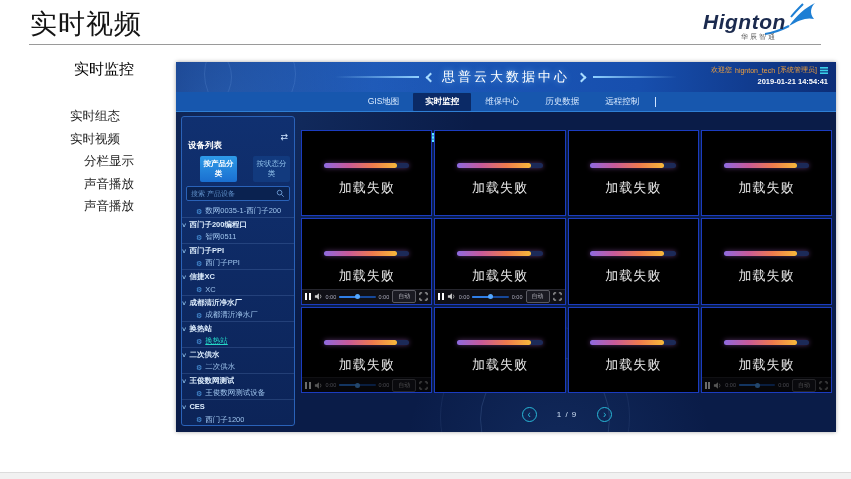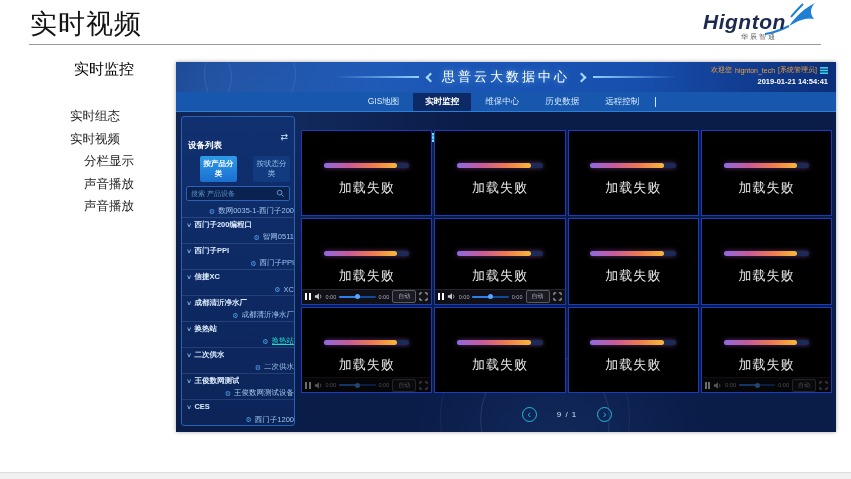--- a/index.html
+++ b/index.html
@@ -54,24 +54,24 @@
   .panel-head { display:flex; justify-content:space-between; align-items:center; padding:4px 6px 2px 6px; }
   .panel-title { font-size:8.5px; font-weight:bold; color:#fff;margin-top:19px; }
   .panel-collapse { font-size:9px; color:#cfe4ff; cursor:pointer; line-height:8px; }
   .panel-tabs { display:flex; gap:2px; margin:2px 4px; }
   .ptab { flex:1; text-align:center; font-size:7.5px; padding:3px 0; cursor:pointer; color:#8fc0ea; background:#123a7e; border-radius:2px;margin-left:14px; }
   .ptab.active { background:linear-gradient(180deg,#2e9be8,#1a6fd0); color:#fff; font-weight:bold; }
   .searchbox { margin:4px 4px 2px 4px; height:15px; background:#0a2250; border:1px solid #2a62b8; border-radius:2px; display:flex; align-items:center; padding:0 4px; }
   .searchbox input { flex:1; background:transparent; border:none; outline:none; font-size:7px; color:#cfe4ff; font-family:Liberation Sans, sans-serif; min-width:0; }
   .searchbox input::placeholder { color:#5f8fc8; }
   .tree { padding:2px 0 0 0; }
-  .trow { display:flex; align-items:center; height:13px; padding-left:5px; cursor:pointer; }
+  .trow { display:flex; align-items:center; height:13px; cursor:pointer; }
   .trow .tchev { font-size:6px; color:#8fc0ea; margin-right:3px; transform:scaleX(1.3); }
   .trow.group .tlabel { font-size:7.5px; color:#dcecfc; font-weight:bold; }
-  .trow.leaf { padding-left:14px;justify-content:flex-end; }
+  .trow.leaf { padding-left:14px; }
   .trow .tico { font-size:7px; color:#4f9fe8; margin-right:3px; line-height:7px; }
   .trow.leaf .tlabel { font-size:7.5px; color:#9fc4ec; }
   .trow.leaf.selected .tlabel { color:#25d8c8; text-decoration:underline; }
   .trow.sect { border-bottom:1px solid rgba(140,180,240,.18); }
   .tlabel { white-space:nowrap; overflow:hidden; text-overflow:ellipsis; max-width:92px; }
 
   
   .main { position:absolute; left:124px; top:0; right:2px; bottom:0; }
   .mode-row { position:absolute; top:20px; left:4px; display:flex; align-items:center; gap:7px; }
   .mode-label { font-size:8px; color:#cfe0f5; }
@@ -458,21 +458,21 @@
               <svg class="p-icon" width="9" height="9" viewBox="0 0 10 10">
                   <path d="M1 3.5 V1 H3.5 M6.5 1 H9 V3.5 M9 6.5 V9 H6.5 M3.5 9 H1 V6.5" stroke="#ccc" fill="none" stroke-width="1"></path>
                 </svg>
             </div>
           </div>
 
         </div>
 
         <div class="pag">
           <span class="pg-btn">‹</span>
-          <span class="pg-txt">9 / 1</span>
+          <span class="pg-txt">1 / 9</span>
           <span class="pg-btn">›</span>
         </div>
       </div>
 
     </div>
   </div>
 
   <div class="footer-strip"></div>
 </div>
 

